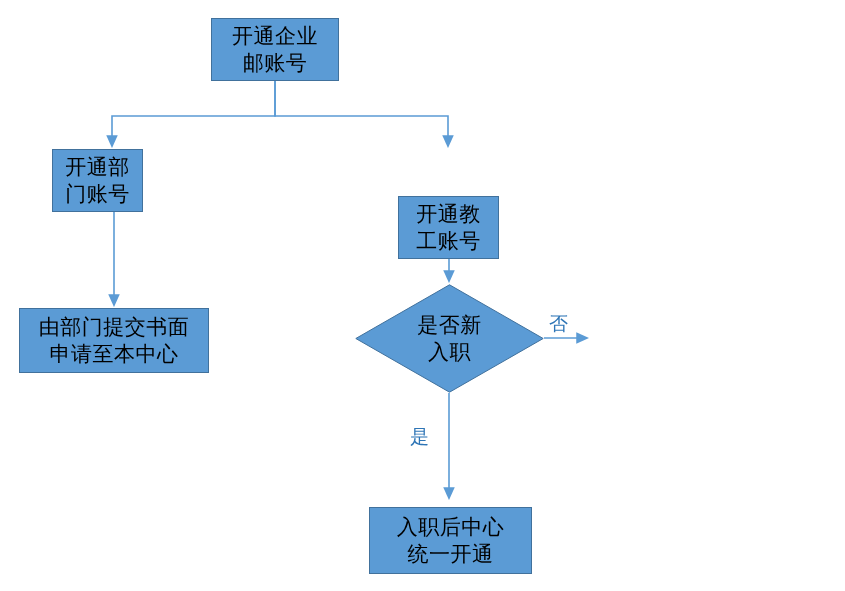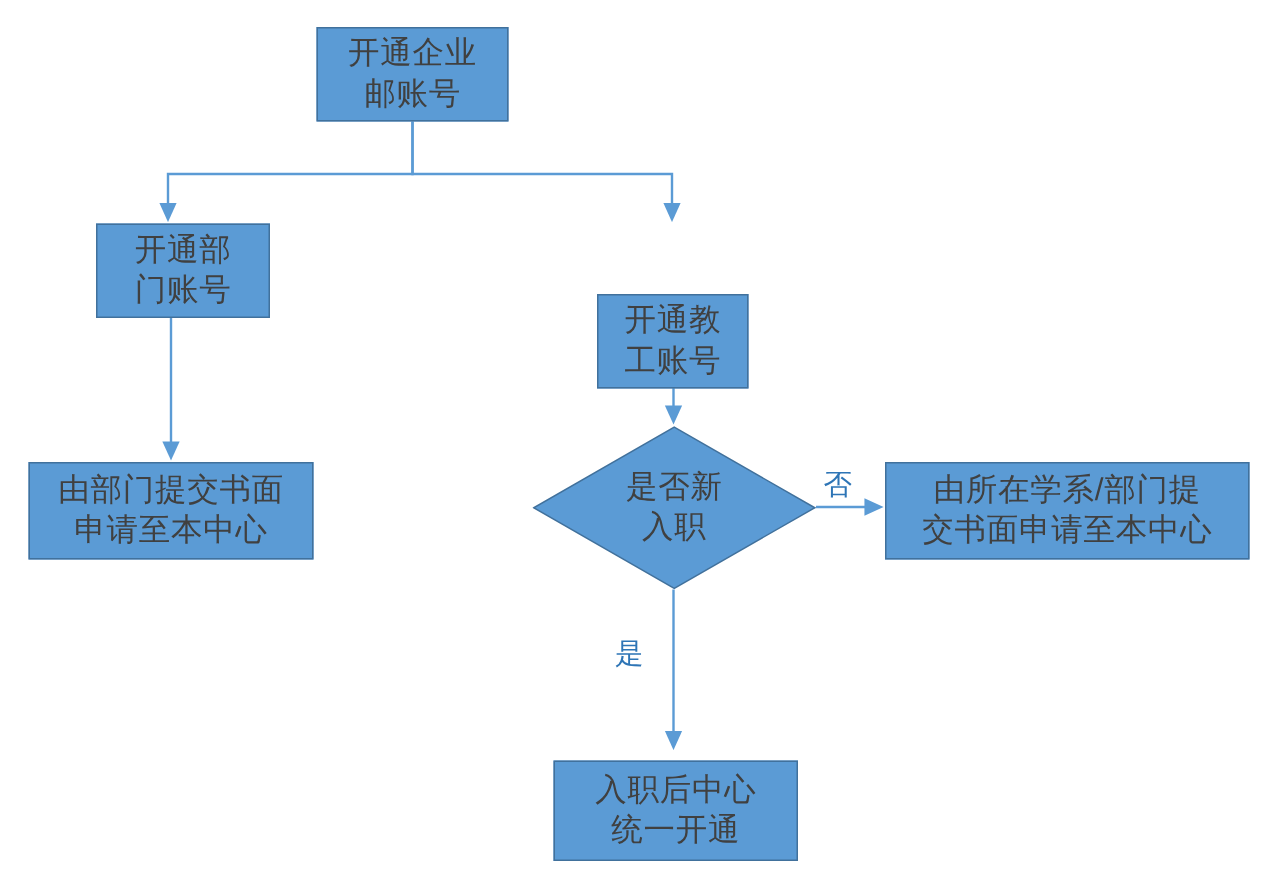--- a/index.html
+++ b/index.html
@@ -27,21 +27,21 @@
     width: 845px;
     height: 591px;
   }
   .node {
     position: absolute;
     box-sizing: border-box;
     display: flex;
     align-items: center;
     justify-content: center;
     text-align: center;
-    color: #404040;
+    color: #000000;
     line-height: 1.28;
     letter-spacing: 0.5px;
     white-space: pre-line;
   }
   .node.process {
     background: #5b9bd5;
     border: 1px solid #41719c;
     font-size: 21px;
   }
   .node.decision {
@@ -65,21 +65,21 @@
   .edge-label {
     position: absolute;
     color: #2e75b6;
     font-size: 19px;
     line-height: 1;
     white-space: nowrap;
   }
 
   
   #node-root          { left: 211px; top: 18px;  width: 128px; height: 63px; }
-  #node-dept-acct     { left: 64px;  top: 149px; width: 116px; height: 63px; }
+  #node-dept-acct     { left: 52px;  top: 149px; width: 91px; height: 63px; }
   #node-staff-acct    { left: 398px; top: 149px; width: 101px; height: 63px; margin-top: 47px; }
   #node-dept-apply    { left: 19px;  top: 308px; width: 190px; height: 65px; }
   #node-decision      { left: 355px; top: 284px; width: 189px; height: 109px; }
   #node-faculty-apply { left: 590px; top: 308px; width: 243px; height: 65px; }
   #node-onboard       { left: 369px; top: 507px; width: 163px; height: 67px; }
 
   #label-no  { left: 549px; top: 314px; }
   #label-yes { left: 410px; top: 427px; }
 </style>
 </head>
@@ -136,22 +136,20 @@
 申请至本中心</div>
 
   <div class="node decision" id="node-decision">
     <svg class="diamond-shape" viewBox="0 0 189 109" preserveAspectRatio="none" xmlns="http://www.w3.org/2000/svg">
       <polygon points="94.5,0.8 188.2,54.5 94.5,108.2 0.8,54.5" fill="#5b9bd5" stroke="#41719c" stroke-width="1"></polygon>
     </svg>
     <span class="decision-label">是否新
 入职</span>
   </div>
 
-  <div class="node process" id="node-faculty-apply">由所在学系/部门提
-交书面申请至本中心</div>
 
   <div class="node process" id="node-onboard">入职后中心
 统一开通</div>
 
   <div class="edge-label" id="label-no">否</div>
 
   <div class="edge-label" id="label-yes">是</div>
 
 </div>
 

